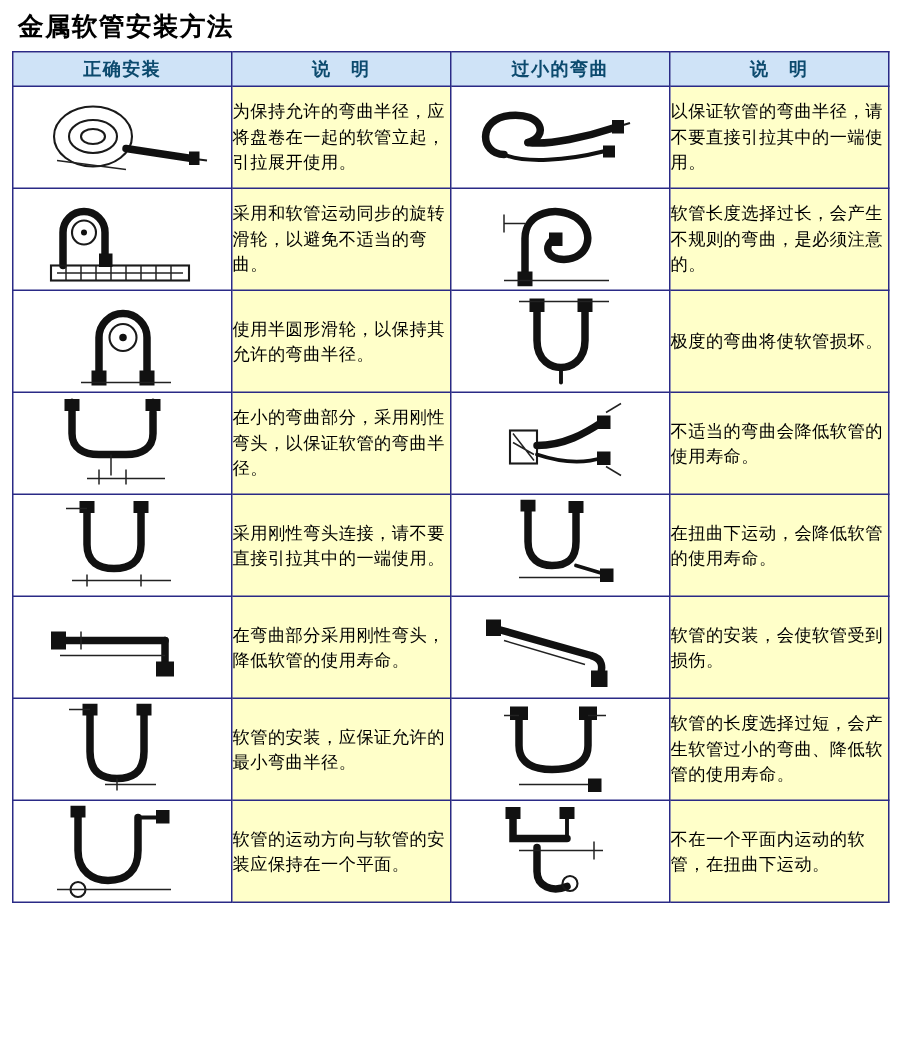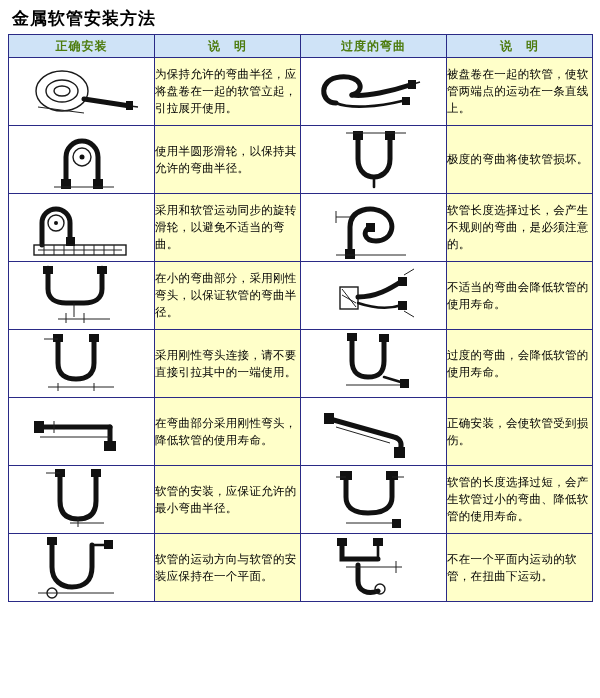--- a/index.html
+++ b/index.html
@@ -34,21 +34,21 @@
     table-layout: fixed;
     border: 1px solid #2a2a86;
   }
   table.main td, table.main th {
     border: 1px solid #2a2a86;
     padding: 0;
     vertical-align: middle;
   }
   thead th {
     background: #cfe3f7;
-    color: #4d7c0f;
+    color: #0c4a6e;
     font-size: 12px;
     font-weight: bold;
     height: 22px;
     text-align: center;
     letter-spacing: 1px;
   }
   col.c-img { width: 146px; }
   col.c-txt { width: 146px; }
   td.img-cell {
     background: #ffffff;
@@ -83,21 +83,21 @@
     <colgroup>
       <col class="c-img">
         <col class="c-txt">
         <col class="c-img">
         <col class="c-txt">
     </colgroup>
     <thead>
       <tr>
         <th>正确安装</th>
         <th>说　明</th>
-        <th>过度的弯曲</th>
+        <th>过小的弯曲</th>
         <th>说　明</th>
       </tr>
     </thead>
     <tbody>
 
       <tr class="row-h">
         <td class="img-cell">
           <svg width="136" height="62" viewBox="0 0 136 62">
             <ellipse cx="48" cy="30" rx="26" ry="20" class="drawing" stroke-width="4"></ellipse>
             <ellipse cx="48" cy="30" rx="16" ry="11" class="drawing" stroke-width="3"></ellipse>
@@ -112,45 +112,21 @@
         <td class="img-cell">
           <svg width="136" height="62" viewBox="0 0 136 62">
             <path d="M30 42 C14 42 12 18 34 16 C56 14 60 30 46 34" class="hose"></path>
             <path d="M46 34 C60 36 86 30 104 24" class="hose"></path>
             <path d="M104 24 l10 -3" class="drawing" stroke-width="3"></path>
             <rect x="102" y="19" width="8" height="9" class="fillblk"></rect>
             <path d="M30 42 C44 48 72 46 96 40" class="hose-thin"></path>
             <rect x="96" y="36" width="8" height="8" class="fillblk"></rect>
           </svg>
         </td>
-        <td class="txt-cell">被盘卷在一起的软管，使软管两端点的运动在一条直线上。</td>
-      </tr>
-
-      <tr class="row-h">
-        <td class="img-cell">
-          <svg width="136" height="62" viewBox="0 0 136 62">
-            <path d="M52 56 L52 28 A16 16 0 0 1 84 28 L84 56" class="hose"></path>
-            <circle cx="68" cy="28" r="9" class="drawing"></circle>
-            <circle cx="68" cy="28" r="2.5" class="fillblk"></circle>
-            <rect x="47" y="50" width="10" height="10" class="fillblk"></rect>
-            <rect x="79" y="50" width="10" height="10" class="fillblk"></rect>
-            <path d="M40 58 L100 58" class="thin"></path>
-          </svg>
-        </td>
-        <td class="txt-cell">使用半圆形滑轮，以保持其允许的弯曲半径。</td>
-        <td class="img-cell">
-          <svg width="136" height="62" viewBox="0 0 136 62">
-            <path d="M52 6 L52 30 C52 44 62 48 68 48 C74 48 84 44 84 30 L84 6" class="hose"></path>
-            <path d="M68 48 L68 58" class="hose-thin"></path>
-            <rect x="47" y="2" width="10" height="9" class="fillblk"></rect>
-            <rect x="79" y="2" width="10" height="9" class="fillblk"></rect>
-            <path d="M40 4 L100 4" class="thin"></path>
-          </svg>
-        </td>
-        <td class="txt-cell">极度的弯曲将使软管损坏。</td>
+        <td class="txt-cell">以保证软管的弯曲半径，请不要直接引拉其中的一端使用。</td>
       </tr>
 
       <tr class="row-h">
         <td class="img-cell">
           <svg width="136" height="62" viewBox="0 0 136 62">
             <path d="M28 48 L28 26 A14 14 0 0 1 56 26 L56 44" class="hose"></path>
             <circle cx="42" cy="26" r="8" class="drawing"></circle>
             <circle cx="42" cy="26" r="2" class="fillblk"></circle>
             <rect x="20" y="48" width="92" height="10" class="drawing"></rect>
             <path d="M24 53 L108 53" class="thin"></path>
@@ -163,20 +139,44 @@
           <svg width="136" height="62" viewBox="0 0 136 62">
             <path d="M44 58 L44 30 C44 12 66 8 78 16 C92 26 86 44 70 44 C58 44 56 34 64 30" class="hose"></path>
             <rect x="39" y="52" width="10" height="10" class="fillblk"></rect>
             <rect x="60" y="26" width="9" height="9" class="fillblk"></rect>
             <path d="M30 58 L100 58" class="thin"></path>
             <path d="M44 20 L30 20" class="thin"></path>
             <path d="M30 14 L30 26" class="thin"></path>
           </svg>
         </td>
         <td class="txt-cell">软管长度选择过长，会产生不规则的弯曲，是必须注意的。</td>
+      </tr>
+
+      <tr class="row-h">
+        <td class="img-cell">
+          <svg width="136" height="62" viewBox="0 0 136 62">
+            <path d="M52 56 L52 28 A16 16 0 0 1 84 28 L84 56" class="hose"></path>
+            <circle cx="68" cy="28" r="9" class="drawing"></circle>
+            <circle cx="68" cy="28" r="2.5" class="fillblk"></circle>
+            <rect x="47" y="50" width="10" height="10" class="fillblk"></rect>
+            <rect x="79" y="50" width="10" height="10" class="fillblk"></rect>
+            <path d="M40 58 L100 58" class="thin"></path>
+          </svg>
+        </td>
+        <td class="txt-cell">使用半圆形滑轮，以保持其允许的弯曲半径。</td>
+        <td class="img-cell">
+          <svg width="136" height="62" viewBox="0 0 136 62">
+            <path d="M52 6 L52 30 C52 44 62 48 68 48 C74 48 84 44 84 30 L84 6" class="hose"></path>
+            <path d="M68 48 L68 58" class="hose-thin"></path>
+            <rect x="47" y="2" width="10" height="9" class="fillblk"></rect>
+            <rect x="79" y="2" width="10" height="9" class="fillblk"></rect>
+            <path d="M40 4 L100 4" class="thin"></path>
+          </svg>
+        </td>
+        <td class="txt-cell">极度的弯曲将使软管损坏。</td>
       </tr>
 
       <tr class="row-h">
         <td class="img-cell">
           <svg width="136" height="62" viewBox="0 0 136 62">
             <path d="M34 8 L34 24 C34 34 42 38 52 38 L70 38 C80 38 88 34 88 24 L88 10" class="hose"></path>
             <path d="M34 8 L34 2 M88 10 L88 2" class="hose-thin"></path>
             <rect x="29" y="1" width="10" height="8" class="fillblk"></rect>
             <rect x="83" y="1" width="10" height="8" class="fillblk"></rect>
             <path d="M52 48 L52 58 M70 48 L70 58" class="thin"></path>
@@ -216,21 +216,21 @@
         <td class="img-cell">
           <svg width="136" height="62" viewBox="0 0 136 62">
             <path d="M46 4 L46 28 C46 40 54 44 62 44 C72 44 78 40 78 28 L78 6" class="hose"></path>
             <rect x="41" y="0" width="10" height="8" class="fillblk"></rect>
             <rect x="73" y="1" width="10" height="8" class="fillblk"></rect>
             <path d="M40 52 L100 52" class="thin"></path>
             <path d="M78 44 L98 50" class="hose-thin"></path>
             <rect x="94" y="46" width="9" height="9" class="fillblk"></rect>
           </svg>
         </td>
-        <td class="txt-cell">过度的弯曲，会降低软管的使用寿命。</td>
+        <td class="txt-cell">在扭曲下运动，会降低软管的使用寿命。</td>
       </tr>
 
       <tr class="row-h">
         <td class="img-cell">
           <svg width="136" height="62" viewBox="0 0 136 62">
             <path d="M26 26 L96 26" class="hose"></path>
             <path d="M96 26 L96 44" class="hose"></path>
             <rect x="20" y="20" width="10" height="12" class="fillblk"></rect>
             <rect x="90" y="40" width="12" height="10" class="fillblk"></rect>
             <path d="M26 36 L96 36" class="thin"></path>
@@ -239,21 +239,21 @@
         </td>
         <td class="txt-cell">在弯曲部分采用刚性弯头，降低软管的使用寿命。</td>
         <td class="img-cell">
           <svg width="136" height="62" viewBox="0 0 136 62">
             <path d="M24 18 L88 36 C96 38 96 44 94 50" class="hose"></path>
             <rect x="18" y="12" width="10" height="11" class="fillblk"></rect>
             <rect x="88" y="46" width="11" height="11" class="fillblk"></rect>
             <path d="M30 26 L84 42" class="thin"></path>
           </svg>
         </td>
-        <td class="txt-cell">正确安装，会使软管受到损伤。</td>
+        <td class="txt-cell">软管的安装，会使软管受到损伤。</td>
       </tr>
 
       <tr class="row-h">
         <td class="img-cell">
           <svg width="136" height="62" viewBox="0 0 136 62">
             <path d="M46 4 L46 32 C46 46 54 50 64 50 C74 50 82 46 82 32 L82 4" class="hose"></path>
             <rect x="41" y="0" width="10" height="8" class="fillblk"></rect>
             <rect x="77" y="0" width="10" height="8" class="fillblk"></rect>
             <path d="M64 50 L64 58" class="thin"></path>
             <path d="M56 54 L90 54" class="thin"></path>

